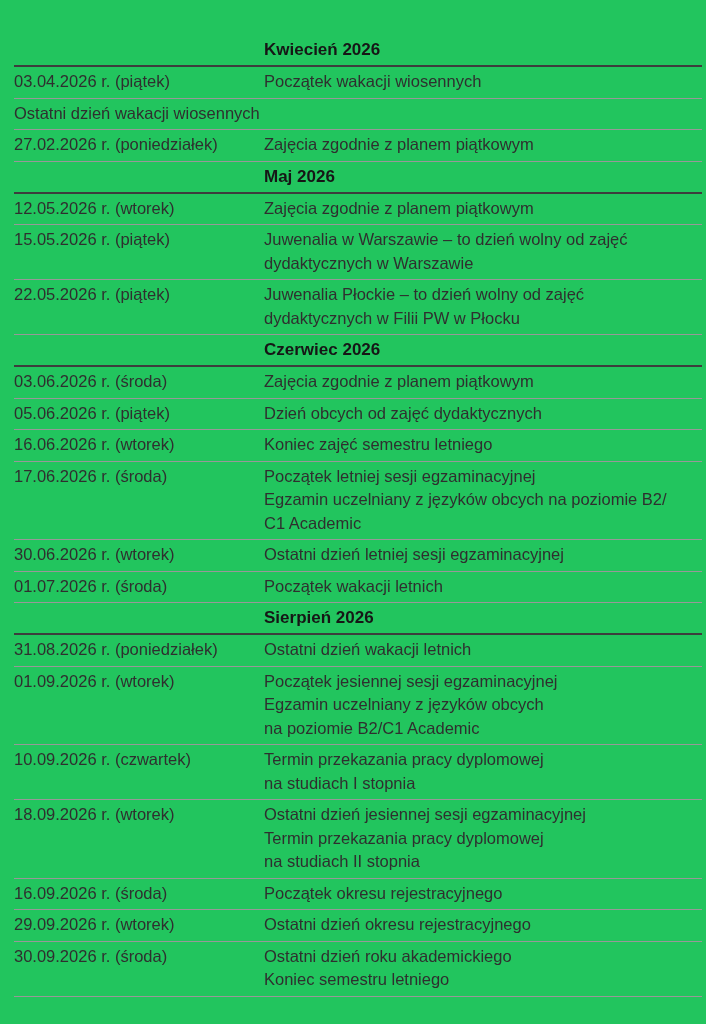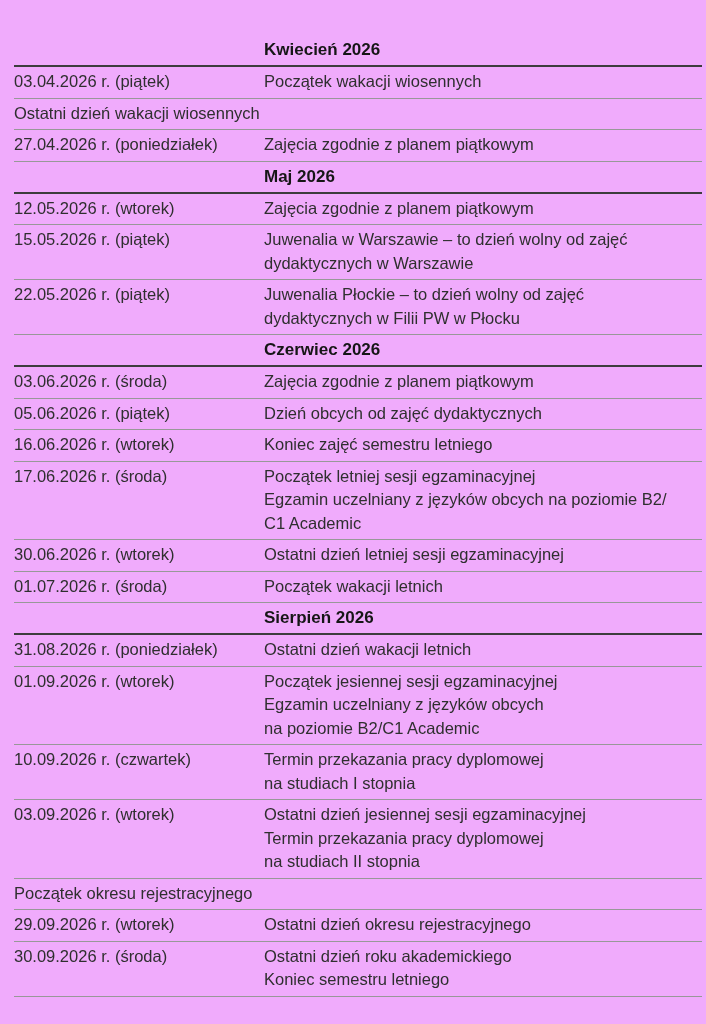--- a/index.html
+++ b/index.html
@@ -7,21 +7,21 @@
     width: 706px;
     height: 1024px;
     background: #ffffff;
     overflow: hidden;
     font-family: "Liberation Sans", "DejaVu Sans", sans-serif;
   }
   .page {
     width: 706px;
     height: 1024px;
     padding: 35px 4px 0 14px;
-    background: #f0abfc;
+    background: #22c55e;
   }
   .calendar-table {
     width: 100%;
     color: #2f2f2f;
     font-size: 16.5px;
   }
   .month-header {
     padding: 4px 0 5px 250px;
     font-weight: bold;
     font-size: 17px;
@@ -57,21 +57,21 @@
   <div class="cal-row">
     <div class="cell-date">03.04.2026 r. (piątek)</div>
     <div class="cell-desc">Początek wakacji wiosennych</div>
   </div>
 
   <div class="cal-row">
     <div class="cell-desc">Ostatni dzień wakacji wiosennych</div>
   </div>
 
   <div class="cal-row">
-    <div class="cell-date">27.04.2026 r. (poniedziałek)</div>
+    <div class="cell-date">27.02.2026 r. (poniedziałek)</div>
     <div class="cell-desc">Zajęcia zgodnie z planem piątkowym</div>
   </div>
 </div>
   </div>
 
   <div class="calendar-section">
     <div class="month-header">Maj 2026</div>
     <div class="section-rows">
   <div class="cal-row">
     <div class="cell-date">12.05.2026 r. (wtorek)</div>
@@ -152,27 +152,28 @@
 na poziomie B2/C1 Academic</div>
   </div>
 
   <div class="cal-row">
     <div class="cell-date">10.09.2026 r. (czwartek)</div>
     <div class="cell-desc">Termin przekazania pracy dyplomowej
 na studiach I stopnia</div>
   </div>
 
   <div class="cal-row">
-    <div class="cell-date">03.09.2026 r. (wtorek)</div>
+    <div class="cell-date">18.09.2026 r. (wtorek)</div>
     <div class="cell-desc">Ostatni dzień jesiennej sesji egzaminacyjnej
 Termin przekazania pracy dyplomowej
 na studiach II stopnia</div>
   </div>
 
   <div class="cal-row">
+    <div class="cell-date">16.09.2026 r. (środa)</div>
     <div class="cell-desc">Początek okresu rejestracyjnego</div>
   </div>
 
   <div class="cal-row">
     <div class="cell-date">29.09.2026 r. (wtorek)</div>
     <div class="cell-desc">Ostatni dzień okresu rejestracyjnego</div>
   </div>
 
   <div class="cal-row">
     <div class="cell-date">30.09.2026 r. (środa)</div>

